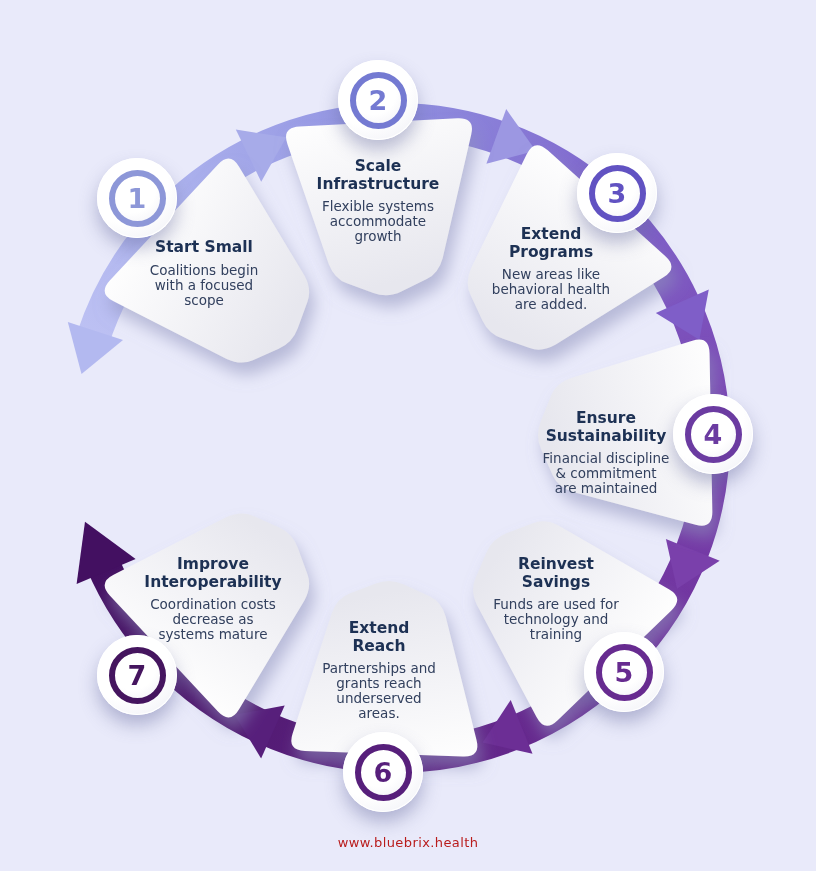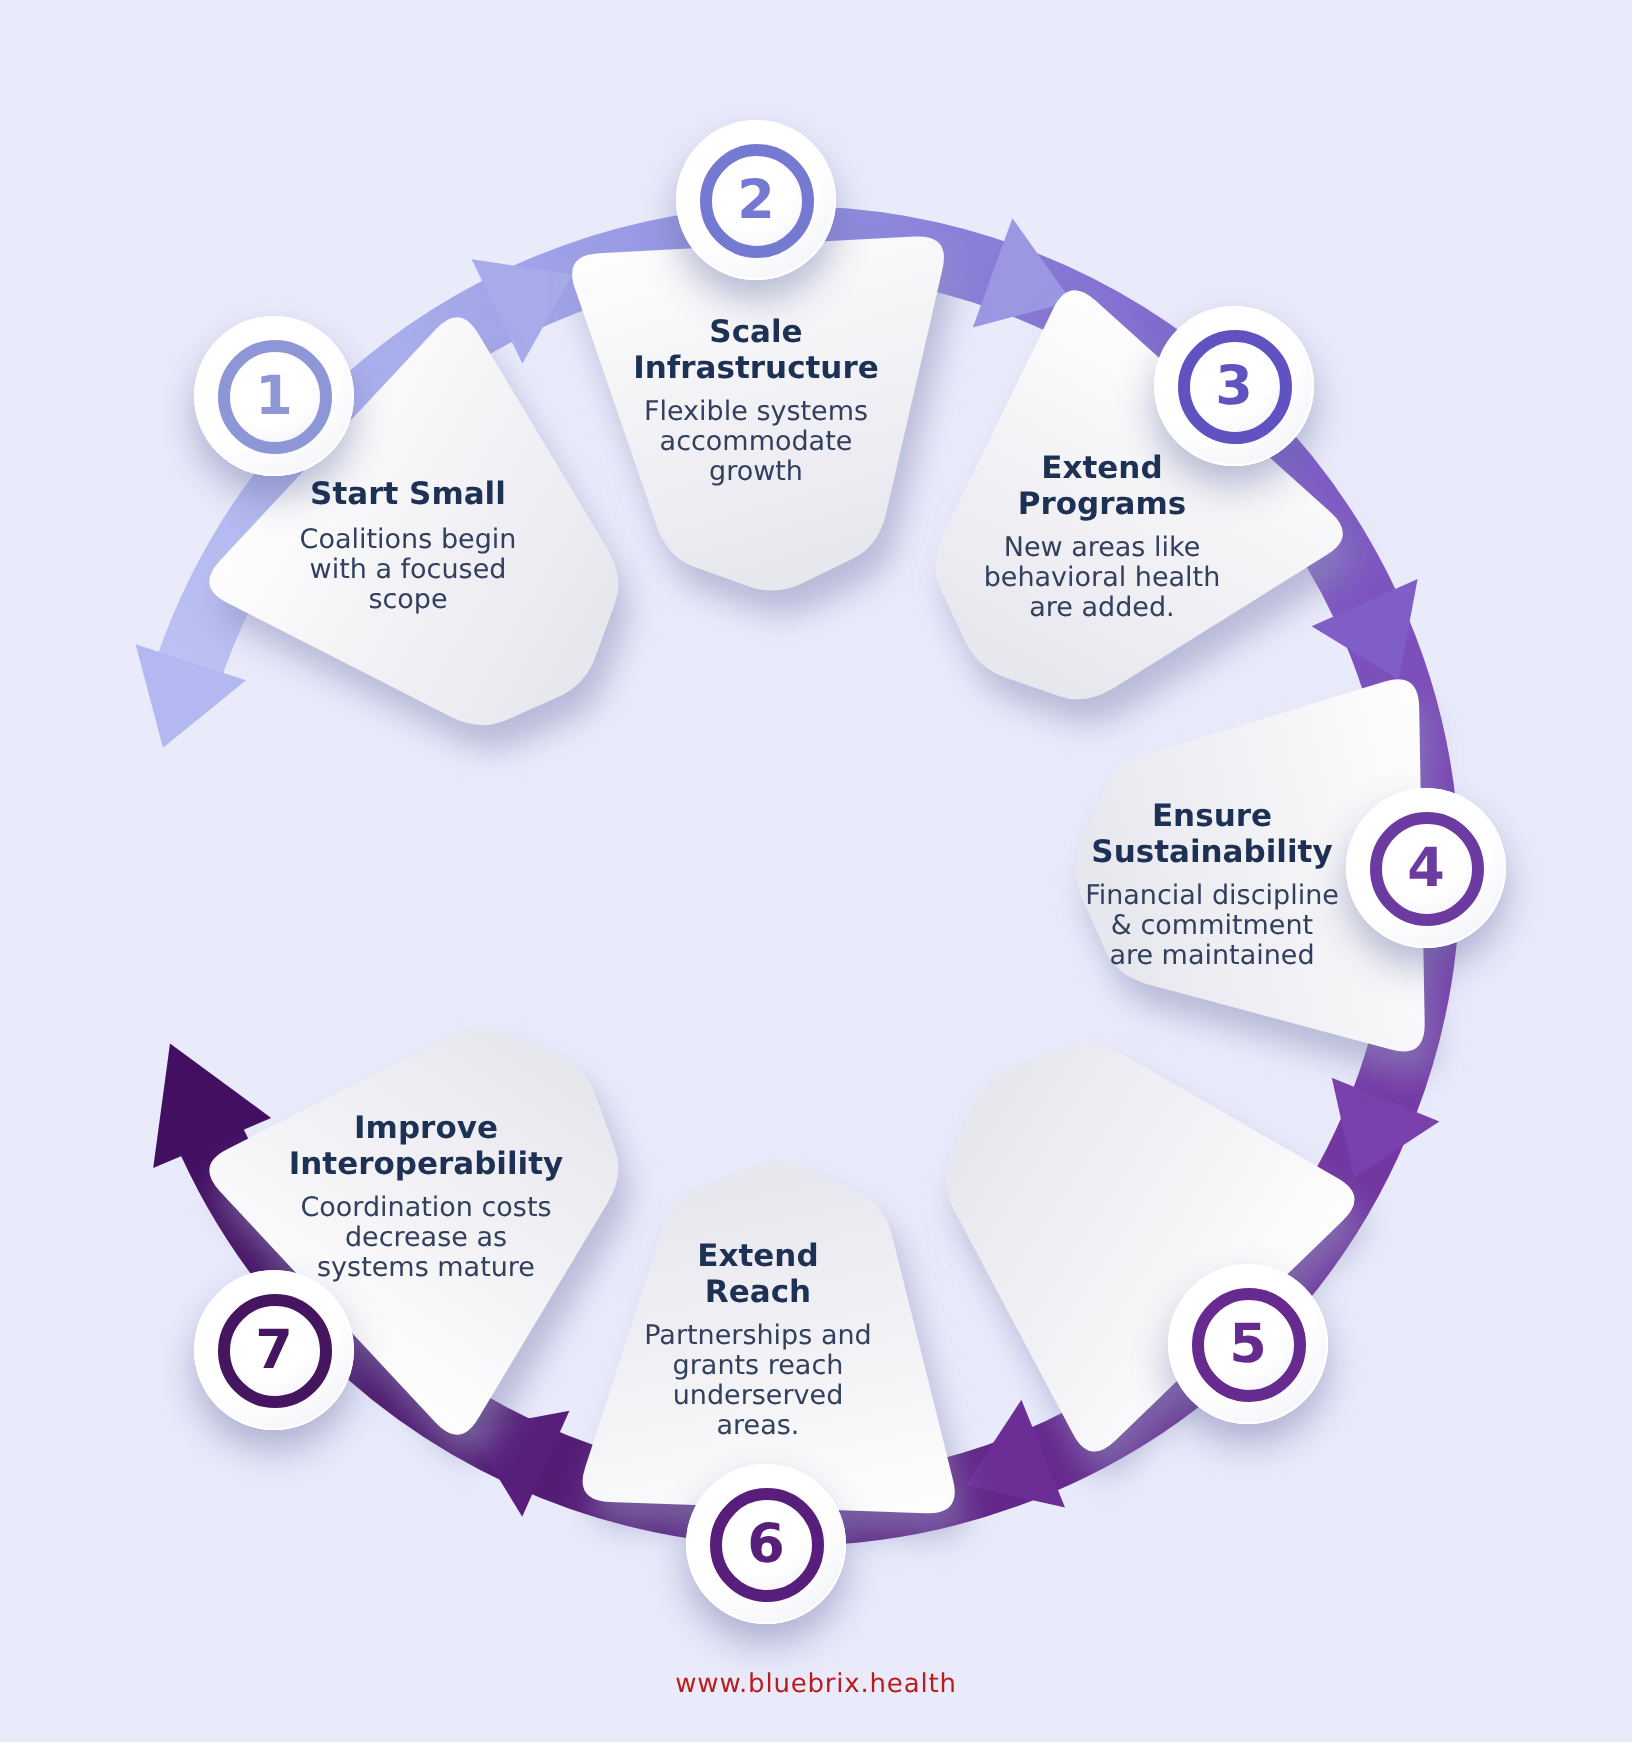--- a/index.html
+++ b/index.html
@@ -37,21 +37,21 @@
   .card-title{
     font-size:15.5px;font-weight:700;color:#1d3154;line-height:1.13;
     white-space:pre-line;margin:0 0 6px 0;
   }
   .card-desc{
     font-size:13.5px;color:#32405e;line-height:1.12;white-space:pre-line;
   }
   .st1{left:119px;top:239px;width:170px;}
   .st2{left:290px;top:158px;width:176px;}
   .st3{left:466px;top:226px;width:170px;}
-  .st4{left:521px;top:400px;width:170px;}
+  .st4{left:521px;top:410px;width:170px;}
   .st5{left:471px;top:556px;width:170px;}
   .st6{left:304px;top:620px;width:150px;}
   .st7{left:128px;top:556px;width:170px;}
 
   .center-title{
     position:absolute;left:230px;top:389px;width:320px;z-index:3;
     text-align:center;font-size:28px;font-weight:700;color:#1a2e4e;
     line-height:1.24;letter-spacing:.2px;white-space:pre-line;
   }
   .footer{
@@ -211,20 +211,27 @@
 behavioral health
 are added.</div>
   </div>
   <div class="step-text st4">
     <div class="card-title">Ensure
 Sustainability</div>
     <div class="card-desc">Financial discipline
 &amp; commitment
 are maintained</div>
   </div>
+  <div class="step-text st5">
+    <div class="card-title">Reinvest
+Savings</div>
+    <div class="card-desc">Funds are used for
+technology and
+training</div>
+  </div>
   <div class="step-text st7">
     <div class="card-title">Improve
 Interoperability</div>
     <div class="card-desc">Coordination costs
 decrease as
 systems mature</div>
   </div>
   <div class="step-text st6">
     <div class="card-title">Extend
 Reach</div>

